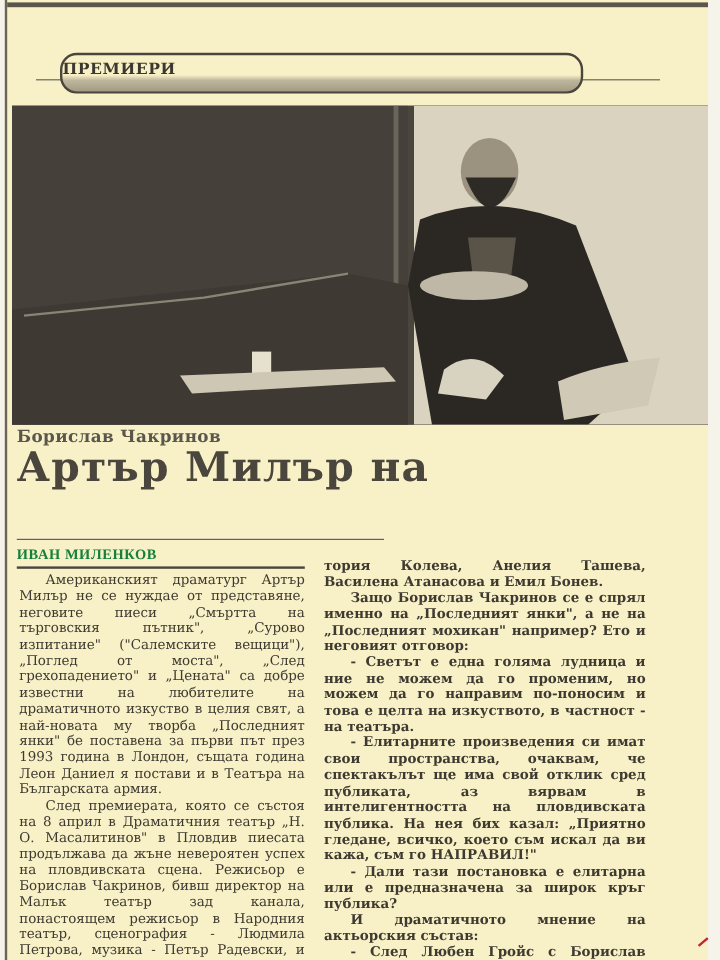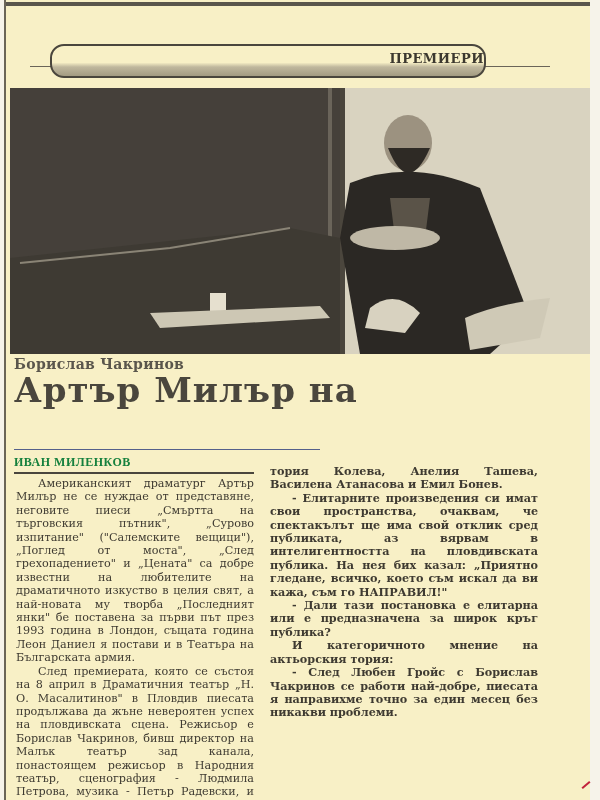--- a/index.html
+++ b/index.html
@@ -19,21 +19,21 @@
     background:#5a564c;
   }
   .rubric-line {
     position:absolute; left:24px; top:66px; width:520px; height:1px;
     background:#6b6558;
   }
   .rubric {
     position:absolute; left:44px; top:44px; width:432px; height:30px;
     border:2px solid #4a463d; border-radius:14px;
     background:linear-gradient(#f8f0c6 0%, #f8f0c6 55%, #bfb79d 70%, #a39b82 100%);
-    text-align:right;
+    text-align:left;
   }
   .rubric span {
     display:inline-block; margin-top:5px;
     font-family:"DejaVu Serif", serif; font-weight:bold; font-size:13px;
     letter-spacing:0.5px; color:#3c382f;
   }
   .photo {
     position:absolute; left:4px; top:88px; width:580px; height:266px;
     background:#4a453c; overflow:hidden;
   }
@@ -126,20 +126,22 @@
   <div class="byline-rule"></div>
 
   <div class="col col-left">
     <p>Американският драматург Артър Милър не се нуждае от представяне, неговите пиеси „Смъртта на търговския пътник", „Сурово изпитание" ("Салемските вещици"), „Поглед от моста", „След грехопадението" и „Цената" са добре известни на любителите на драматичното изкуство в целия свят, а най-новата му творба „Последният янки" бе поставена за първи път през 1993 година в Лондон, същата година Леон Даниел я постави и в Театъра на Българската армия.</p>
     <p>След премиерата, която се състоя на 8 април в Драматичния театър „Н. О. Масалитинов" в Пловдив пиесата продължава да жъне невероятен успех на пловдивската сцена. Режисьор е Борислав Чакринов, бивш директор на Малък театър зад канала, понастоящем режисьор в Народния театър, сценография - Людмила Петрова, музика - Петър Радевски, и хореография Николай Кръстев.</p>
 
   </div>
 
   <div class="col col-right">
     <p class="noindent">тория Колева, Анелия Ташева, Василена Атанасова и Емил Бонев.</p>
+    <p>Защо Борислав Чакринов се е спрял именно на „Последният янки", а не на „Последният мохикан" например? Ето и неговият отговор:</p>
+    <p>- Светът е една голяма лудница и ние не можем да го променим, но можем да го направим по-поносим и това е целта на изкуството, в частност - на театъра.</p>
     <p>- Елитарните произведения си имат свои пространства, очаквам, че спектакълът ще има свой отклик сред публиката, аз вярвам в интелигентността на пловдивската публика. На нея бих казал: „Приятно гледане, всичко, което съм искал да ви кажа, съм го НАПРАВИЛ!"</p>
     <p>- Дали тази постановка е елитарна или е предназначена за широк кръг публика?</p>
-    <p>И категоричното мнение на актьорския тория:</p>
+    <p>И драматичното мнение на актьорския състав:</p>
     <p>- След Любен Гройс с Борислав Чакринов се работи най-добре, пиесата я направихме точно за един месец без никакви проблеми.</p>
   </div>
 
   <div class="red-mark"></div>
 </div>
 
 </body></html>

